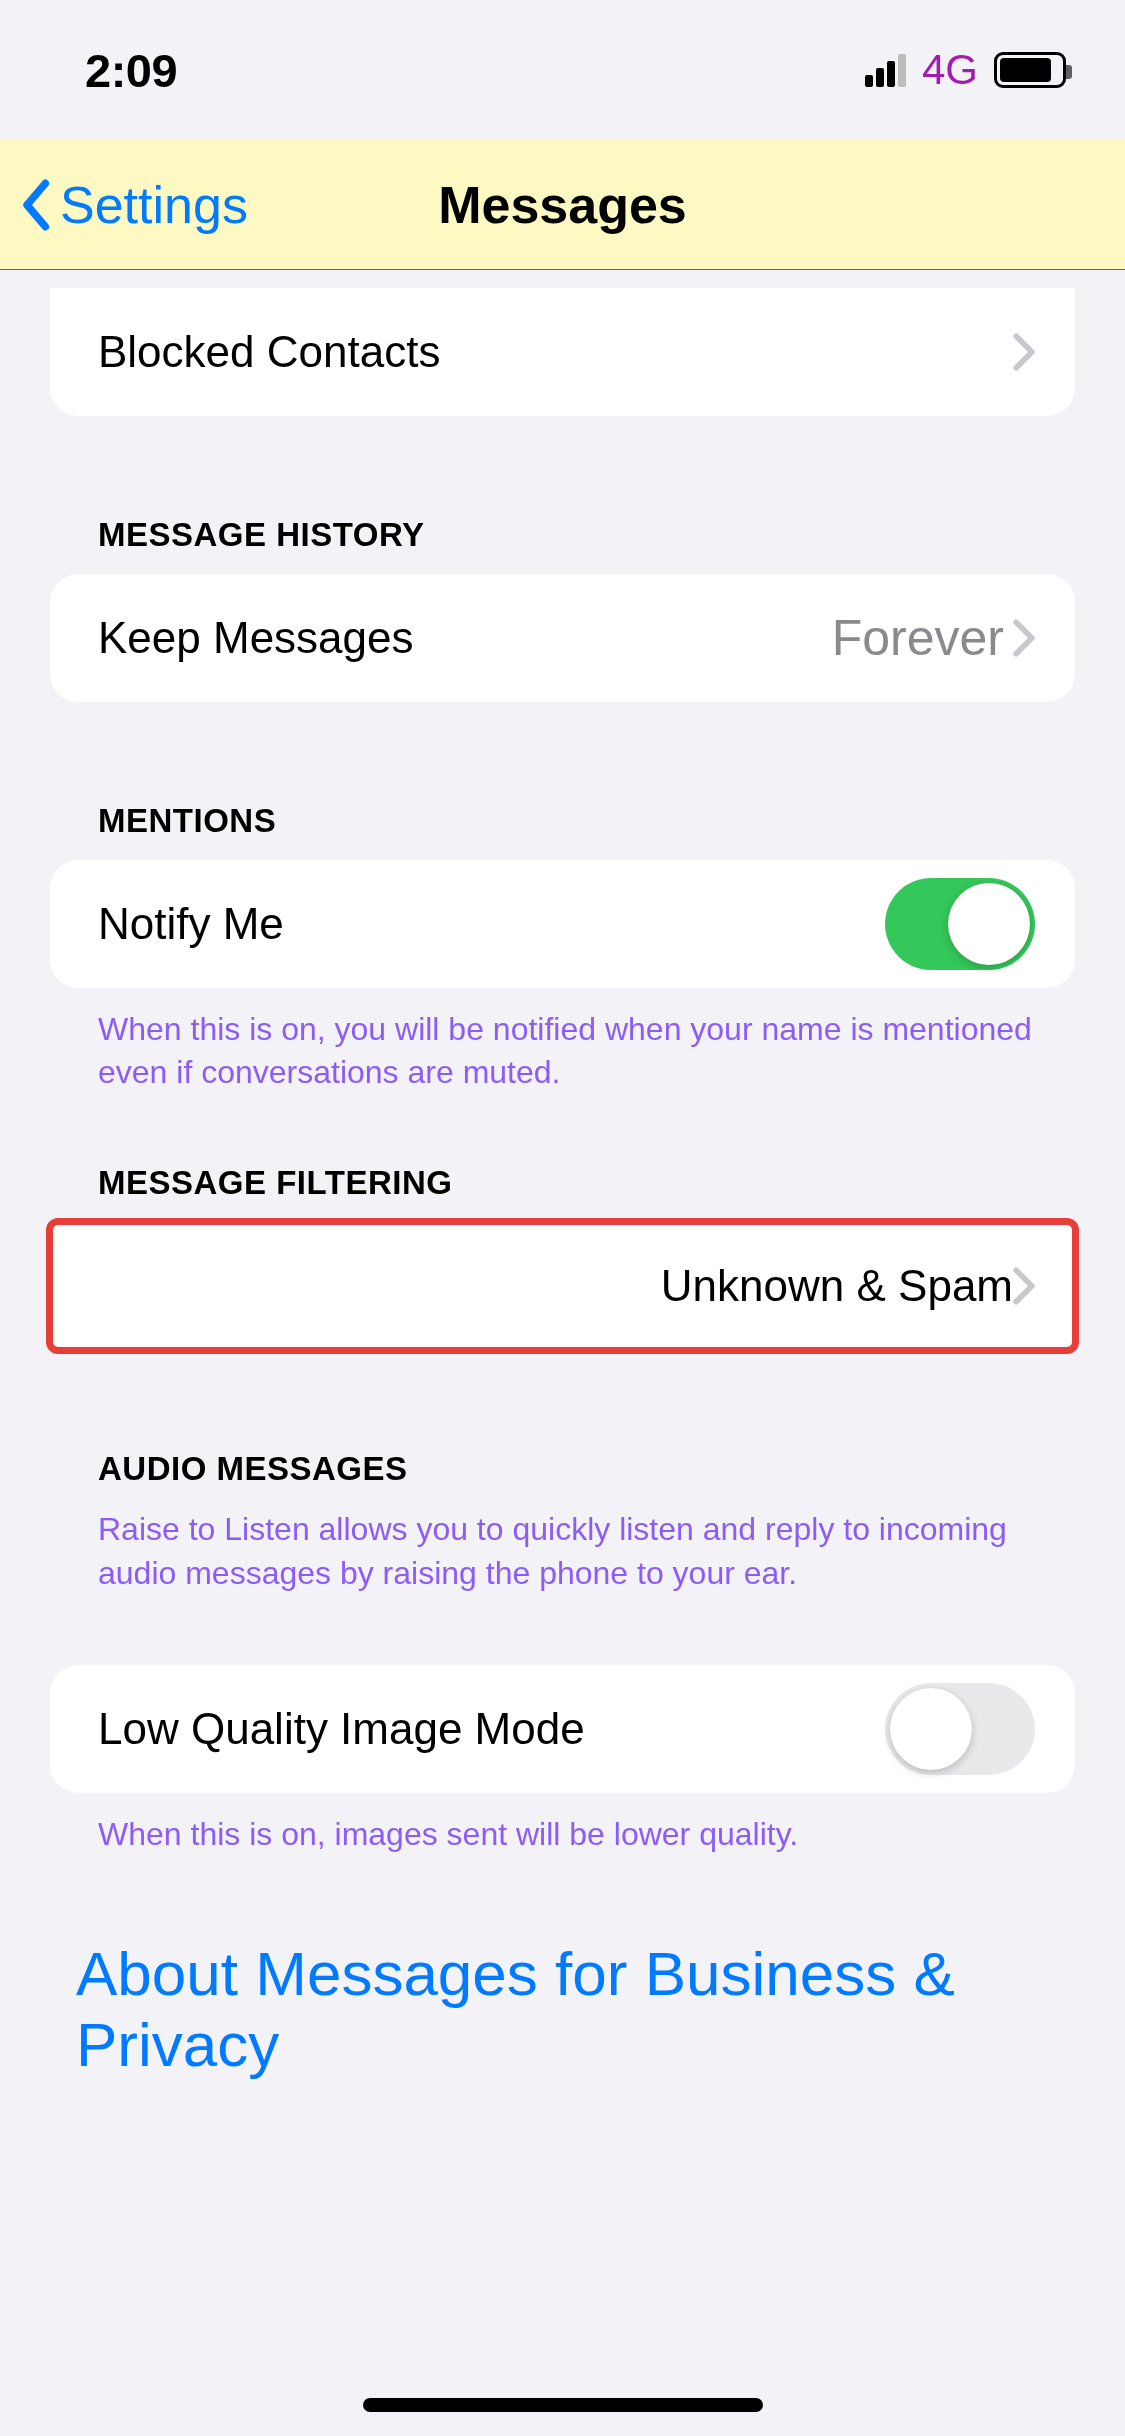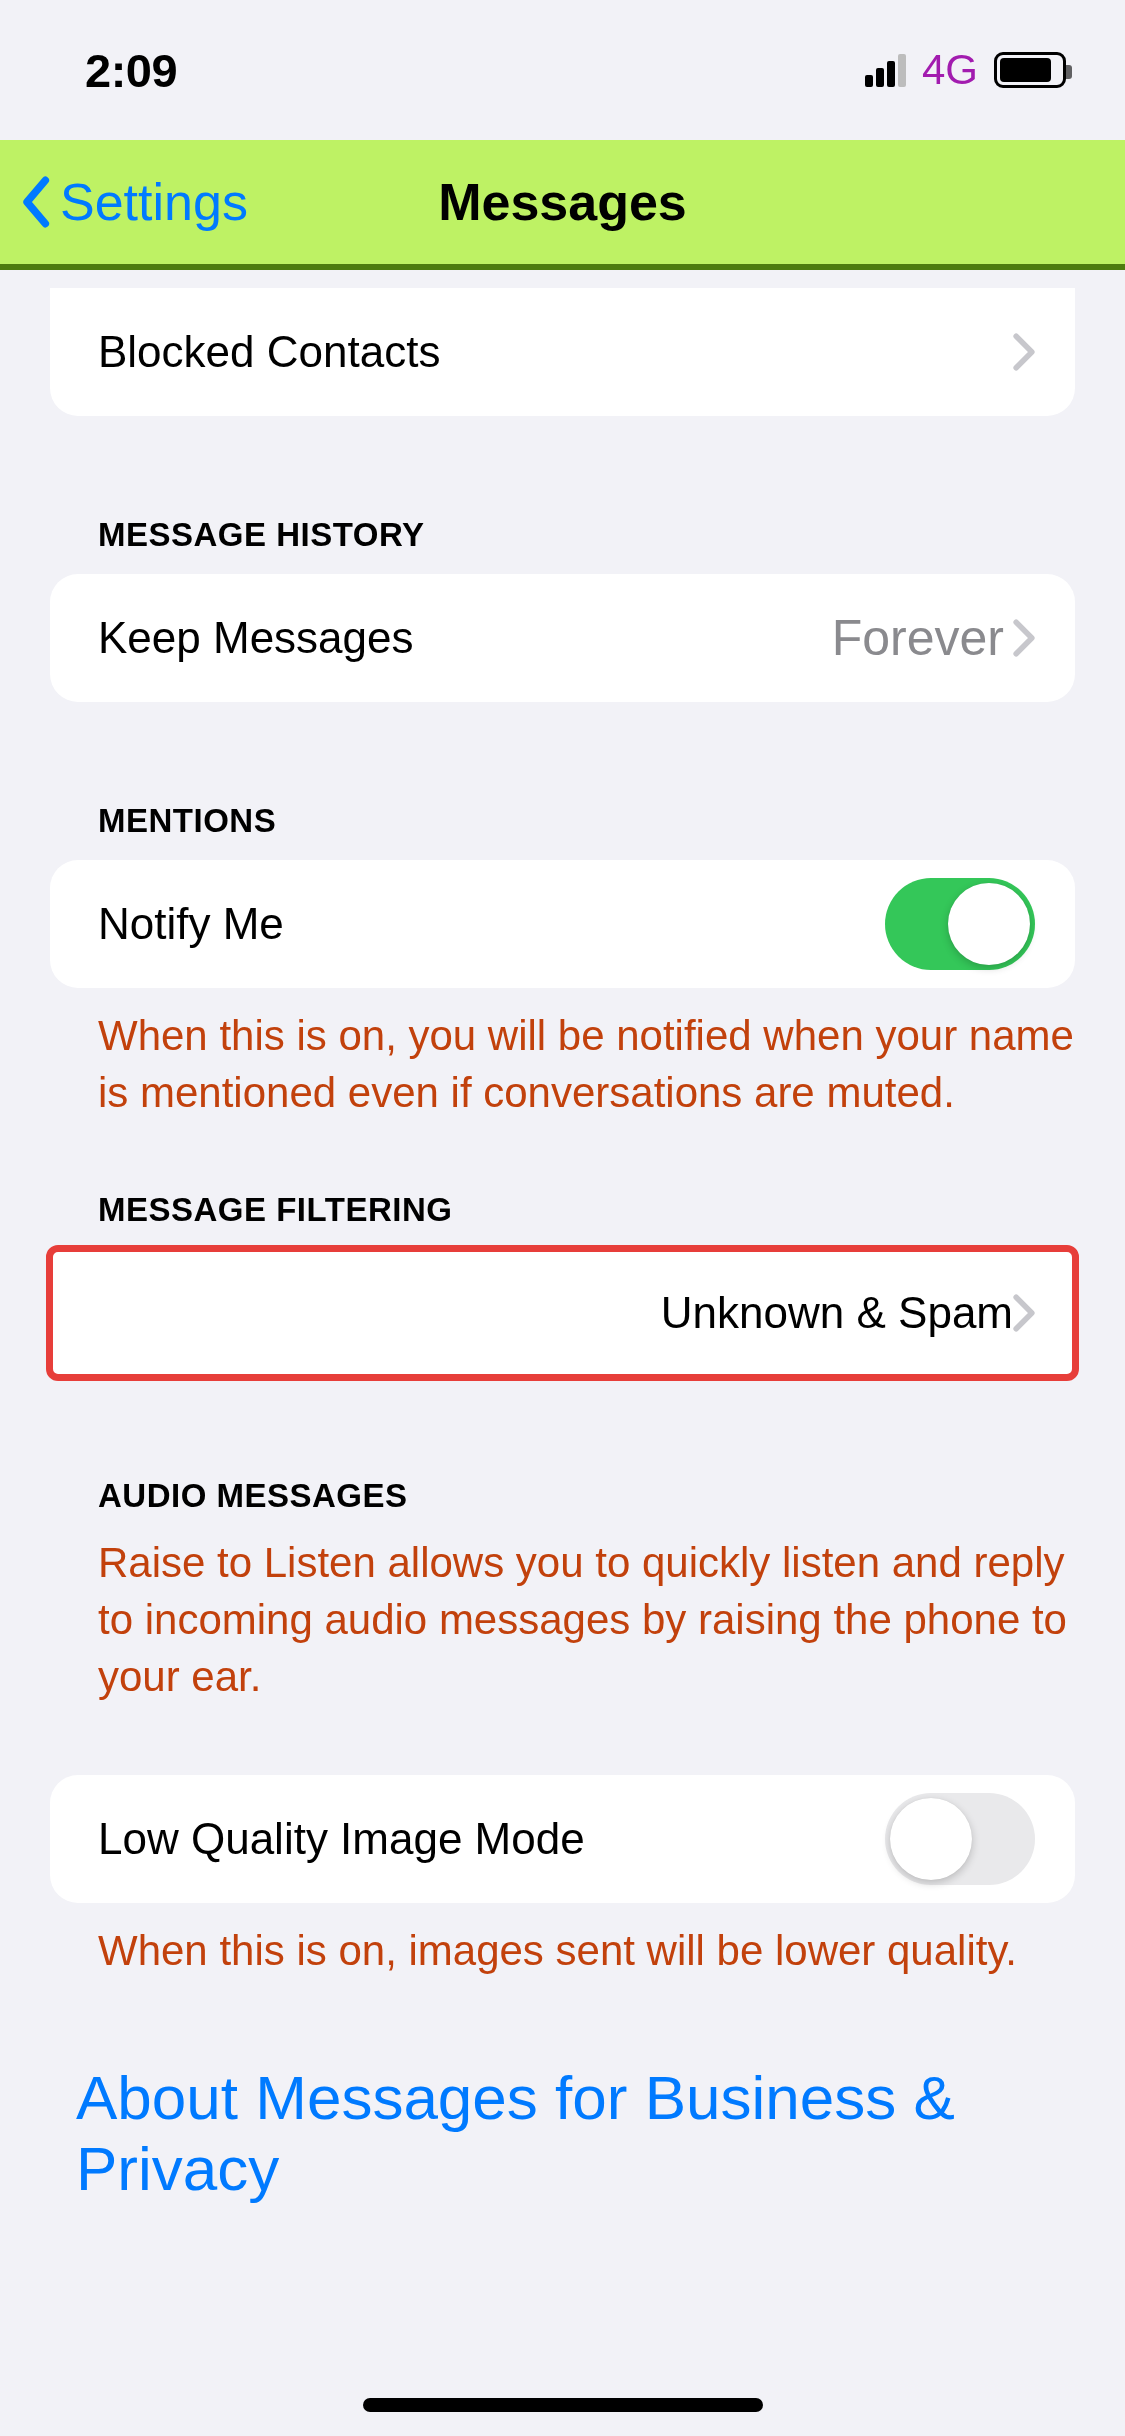--- a/index.html
+++ b/index.html
@@ -75,22 +75,22 @@
     border-radius:4px;
   }
 
   
   .nav-bar {
     height: 130px;
     display:flex;
     align-items:center;
     justify-content:center;
     position:relative;
-    border-bottom: 6px solid #4d7c0f;
-    background:#bef264;
+    border-bottom: 1px solid #4d7c0f;
+    background:#fef9c3;
   }
   .back-btn {
     position:absolute;
     left:22px;
     display:flex;
     align-items:center;
     gap:8px;
     color:#007aff;
   }
   .back-chevron svg { display:block; }
@@ -110,23 +110,23 @@
   }
   .group-header {
     font-size: 33px;
     color:#000000;
     letter-spacing: 0.5px;
     margin: 0 50px 20px 98px;
     text-transform: uppercase;
     font-weight:700;
   }
   .group-footer {
-    font-size: 42px;
+    font-size: 32px;
     line-height: 1.35;
-    color:#c2410c;
+    color:#8b5cf6;
     margin: 20px 50px 0 98px;
     font-weight:400;
   }
 
   .row {
     min-height: 128px;
     display:flex;
     align-items:center;
     padding: 0 40px 0 48px;
     position:relative;

